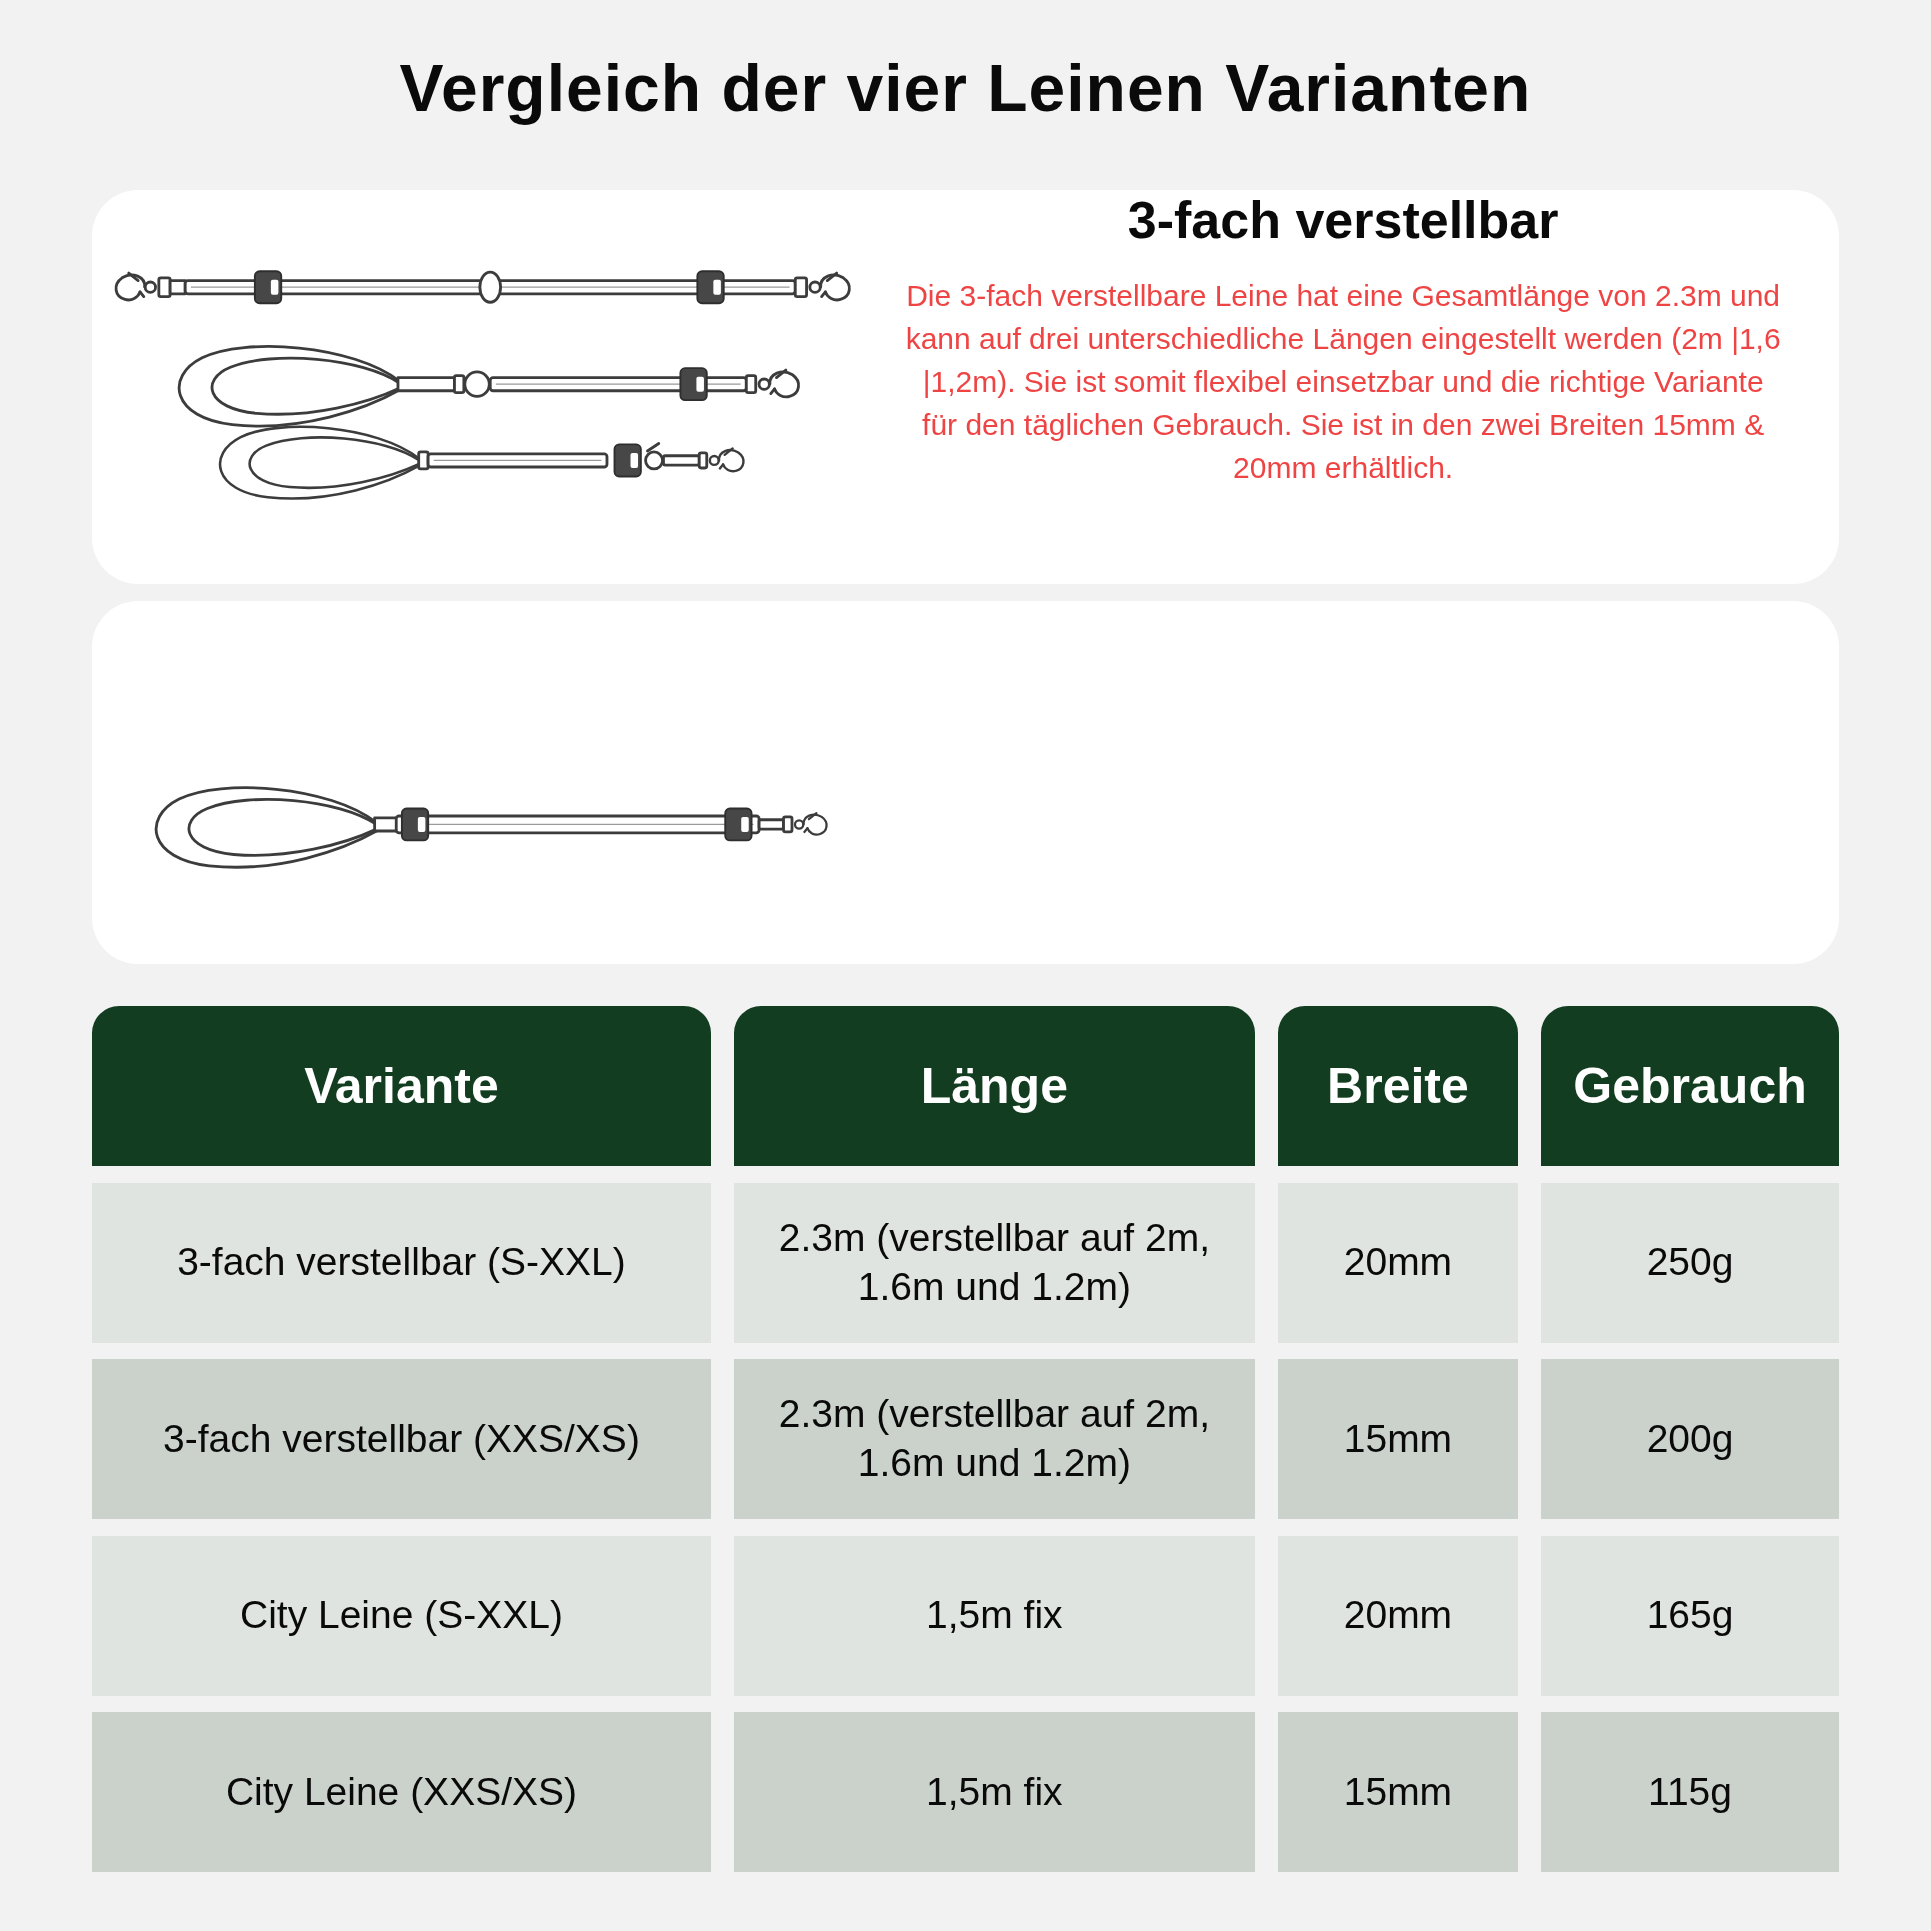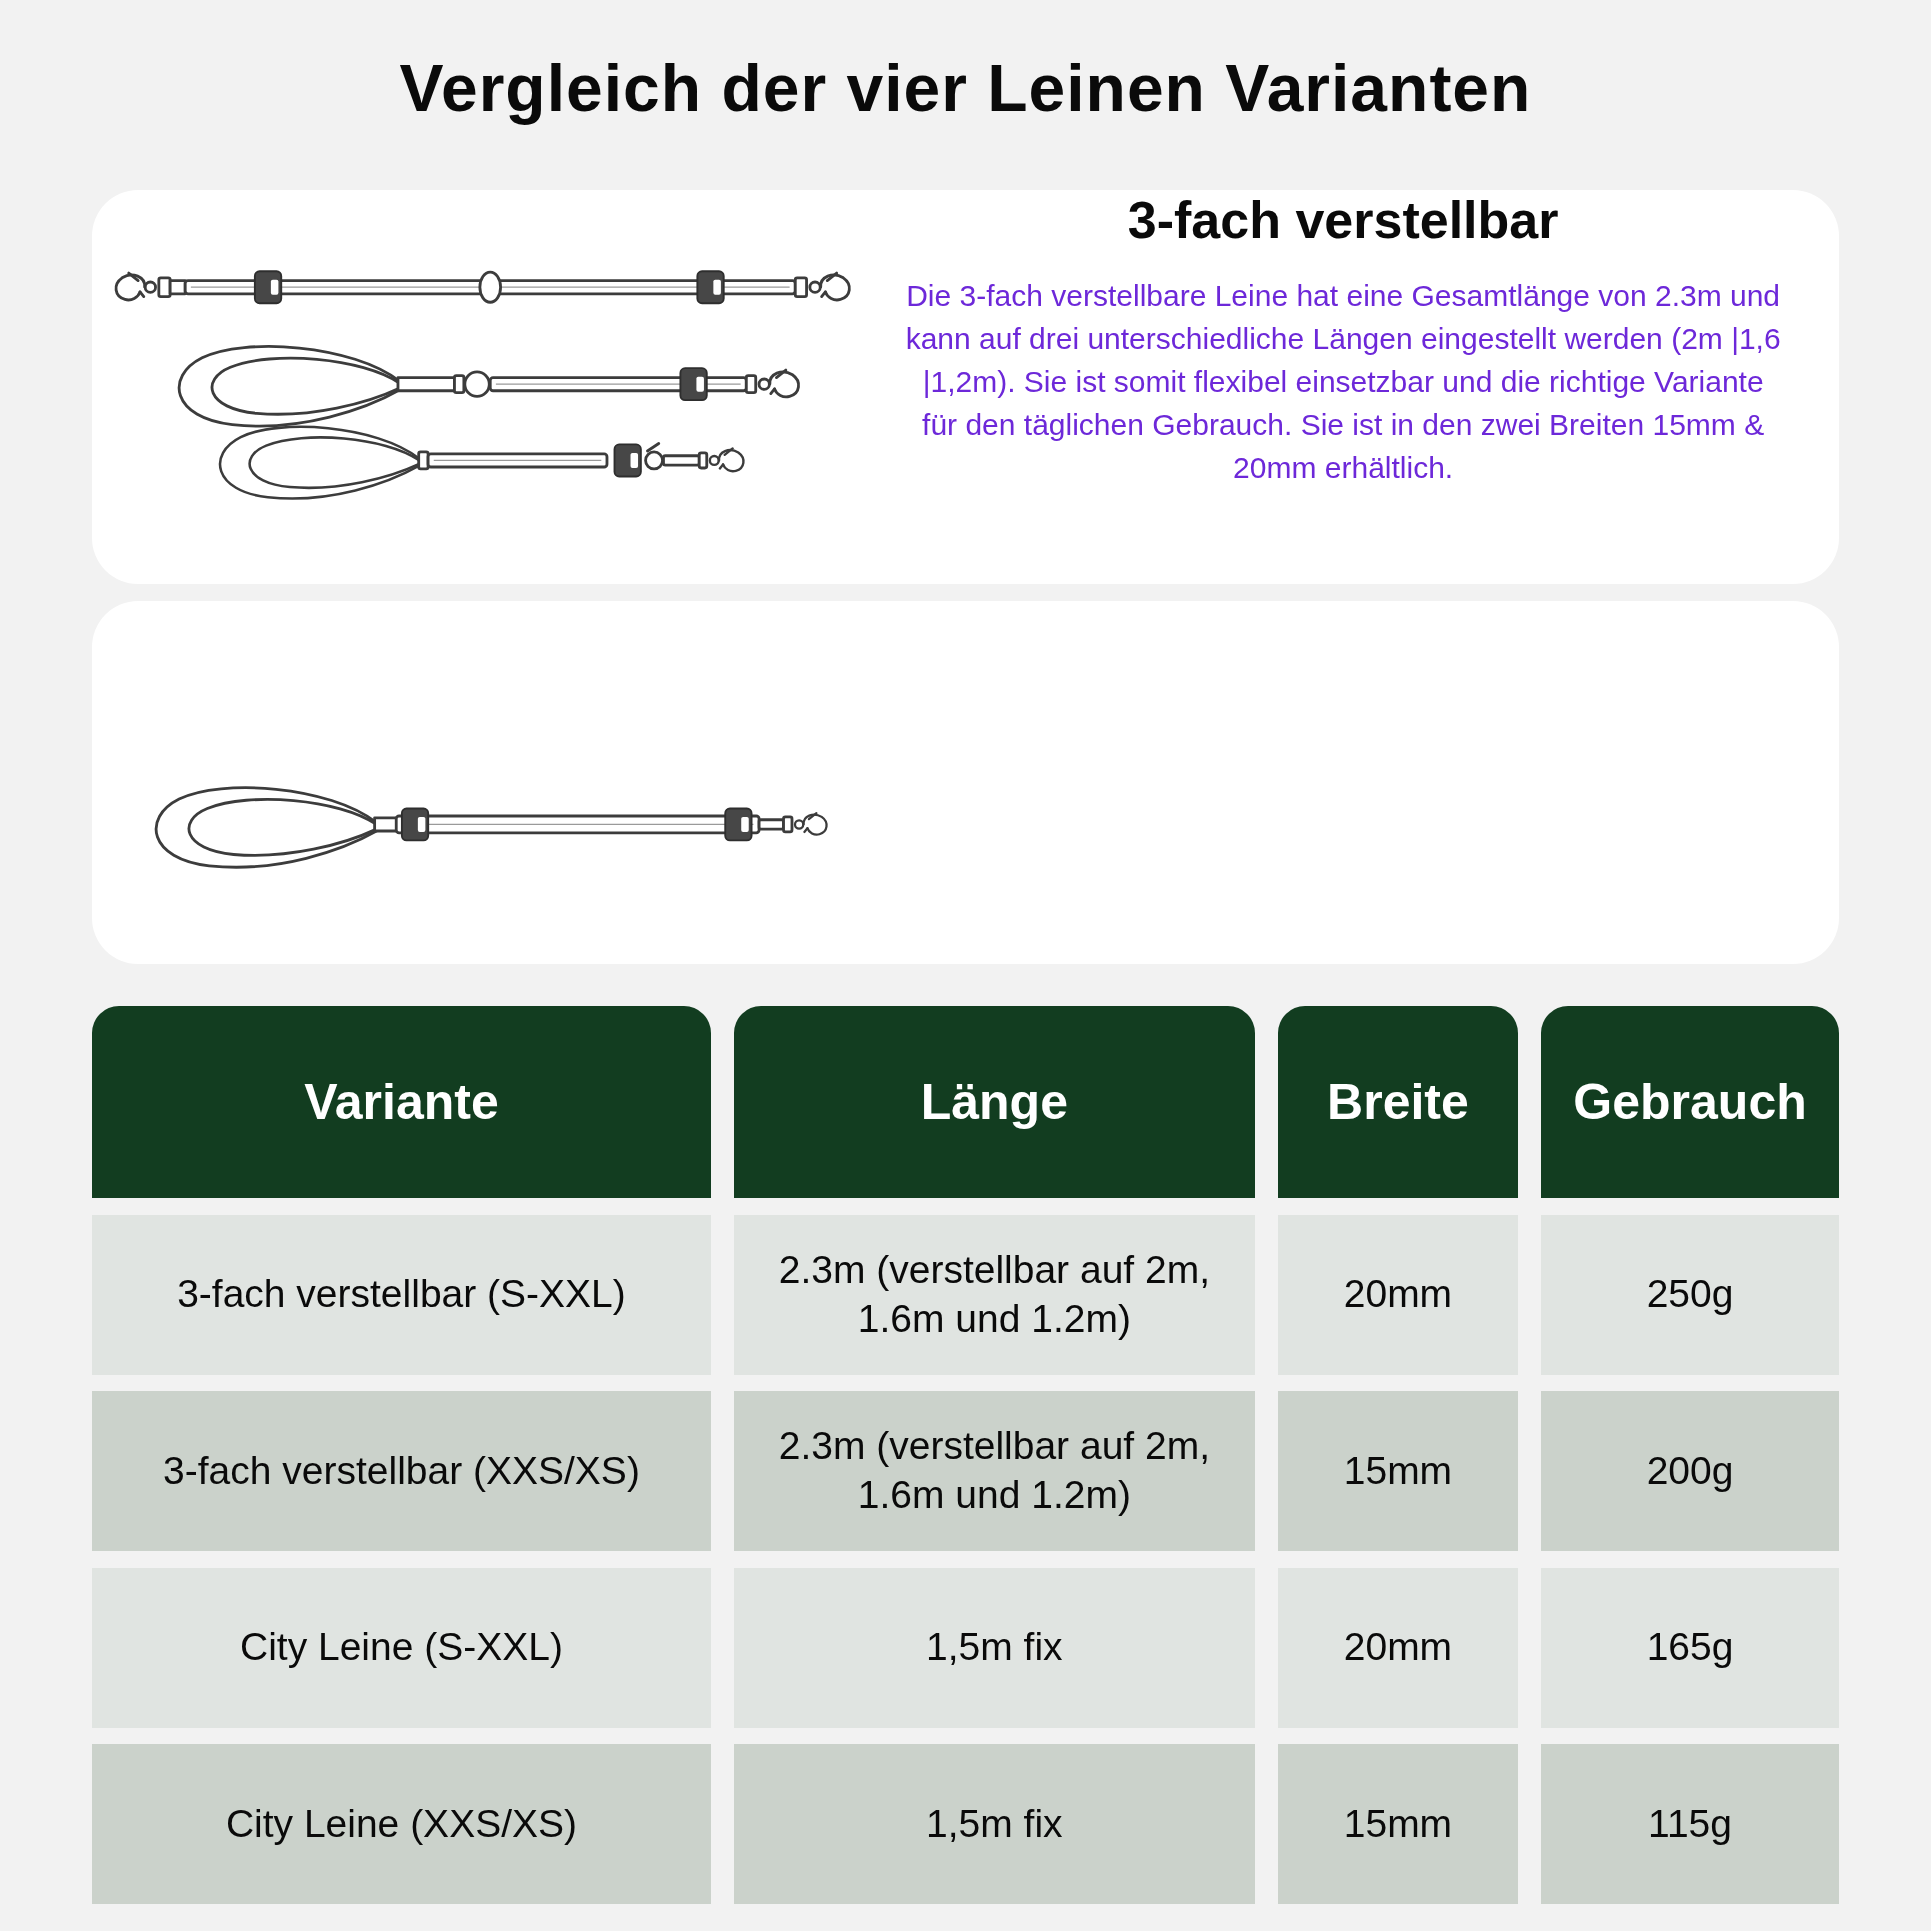--- a/index.html
+++ b/index.html
@@ -48,21 +48,21 @@
   .card-text h2{
     margin:0 0 25px;
     font-size:52px;
     font-weight:700;
   }
   .card-text p{
     margin:1px auto;
     max-width:927px;
     font-size:30px;
     line-height:1.43;
-    color:#6d28d9;
+    color:#ef4444;
   }
   
   svg .ln{stroke:#3c3c3c;stroke-width:3;fill:none;stroke-linecap:round;stroke-linejoin:round;}
   svg .wfill{fill:#ffffff;}
   svg .dark{fill:#474747;stroke:#2e2e2e;stroke-width:2;}
   svg .lite{fill:#ffffff;stroke:none;}
   svg .thin{stroke:#9a9a9a;stroke-width:1.4;fill:none;}
   
   .table{
     margin:42px 92px 0;
@@ -70,21 +70,21 @@
     grid-template-columns:644fr 542fr 250fr 310fr;
     column-gap:23px;
     row-gap:16.4px;
   }
   .trow{display:contents;}
   .th{
     background:var(--header-green);
     color:#ffffff;
     font-size:50px;
     font-weight:700;
-    height:192px;
+    height:160px;
     display:flex;align-items:center;justify-content:center;
     border-radius:27px 27px 0 0;
   }
   .td{
     height:160px;
     display:flex;align-items:center;justify-content:center;
     font-size:39px;
     text-align:center;
     padding:0 27px;
     line-height:1.25;

